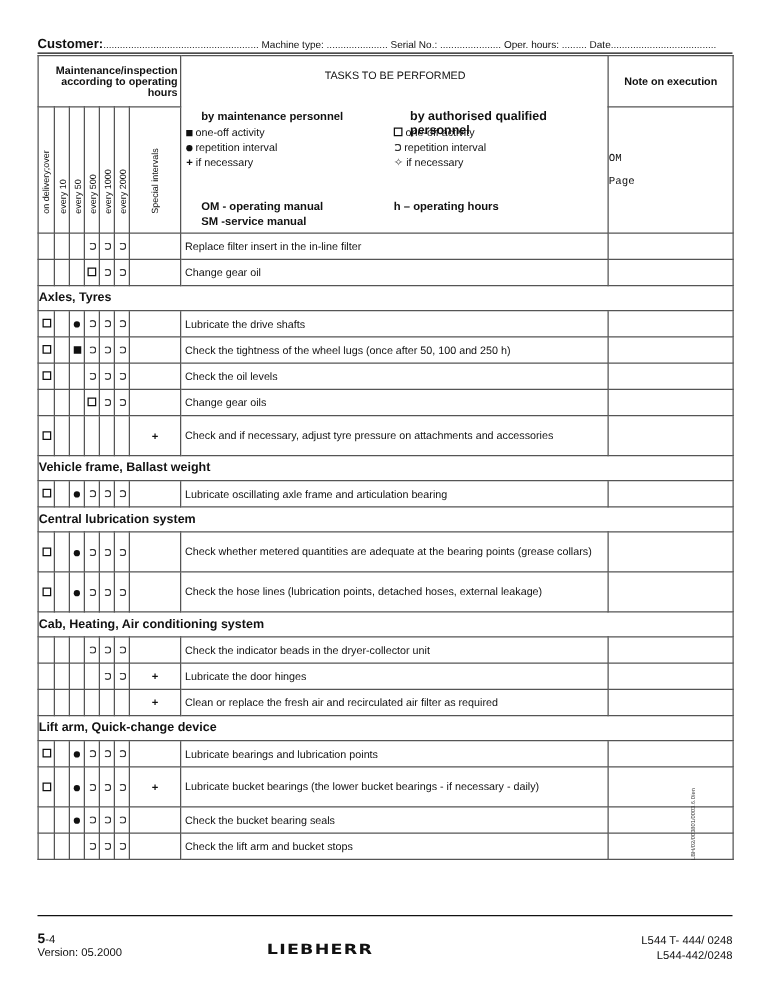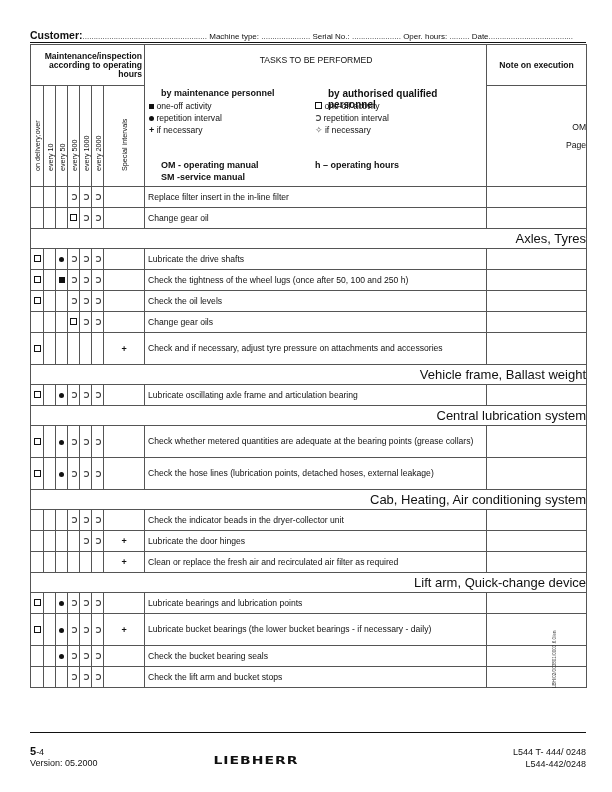--- a/index.html
+++ b/index.html
@@ -15,27 +15,27 @@
   col.c0 { width: 13px; } col.c1 { width: 12px; } col.c2 { width: 12px; } col.c3 { width: 12px; }
   col.c4 { width: 12px; } col.c5 { width: 12px; } col.c6 { width: 41px; } col.c7 { width: 342px; } col.c8 { width: 100px; }
 
   .hdr-left { text-align: right; font-weight: bold; font-size: 7.6px; line-height: 9px; height: 40px; padding: 0 2px !important; }
   .hdr-right { text-align: center; font-weight: bold; font-size: 7.6px; line-height: 9px; }
   .vert { height: 100px; position: relative; }
   .vert span { position: absolute; left: 50%; bottom: 6px; transform-origin: 0 0; transform: rotate(-90deg) translateY(-50%);
                white-space: nowrap; font-size: 7.2px; }
   .legend { position: relative; height: 100px; font-size: 8.6px; vertical-align: top !important; }
   .legend .blk { position: absolute; }
-  .note-cell { text-align: right; font-size: 8.6px; line-height: 18px; }
+  .note-cell { text-align: left; font-size: 8.6px; line-height: 18px; font-family: Liberation Mono, monospace; }
 
   tr.row td { height: 16px; }
   tr.row2 td { height: 27px; }
   td.sym { text-align: center; font-size: 7px; }
   td.task { padding: 2px 3px !important; line-height: 11px; }
-  tr.section td { height: 19px; text-align: right; font-weight: normal; font-size: 13px; border-left: 1px solid #555; border-right: 1px solid #555; }
+  tr.section td { height: 19px; text-align: left; font-weight: bold; font-size: 10px; border-left: 1px solid #555; border-right: 1px solid #555; }
 
   .sq { display: inline-block; width: 5px; height: 5px; border: 1px solid #111; }
   .sqf { display: inline-block; width: 6px; height: 6px; background: #111; }
   .dot { display: inline-block; width: 5px; height: 5px; border-radius: 50%; background: #111; }
   .circ { display: inline-block; width: 4px; height: 4px; border-radius: 50%; border: 1px solid #333; border-left-color: transparent; }
   .plus { display: inline-block; font-size: 9px; line-height: 8px; font-weight: bold; }
   .plus-o { display: inline-block; font-size: 9px; line-height: 8px; color: #555; }
   .snow { display: inline-block; font-size: 8px; color: #555; }
 
   .sidecode { position: absolute; left: 552px; top: 688px; transform-origin: 0 0; transform: rotate(-90deg);

